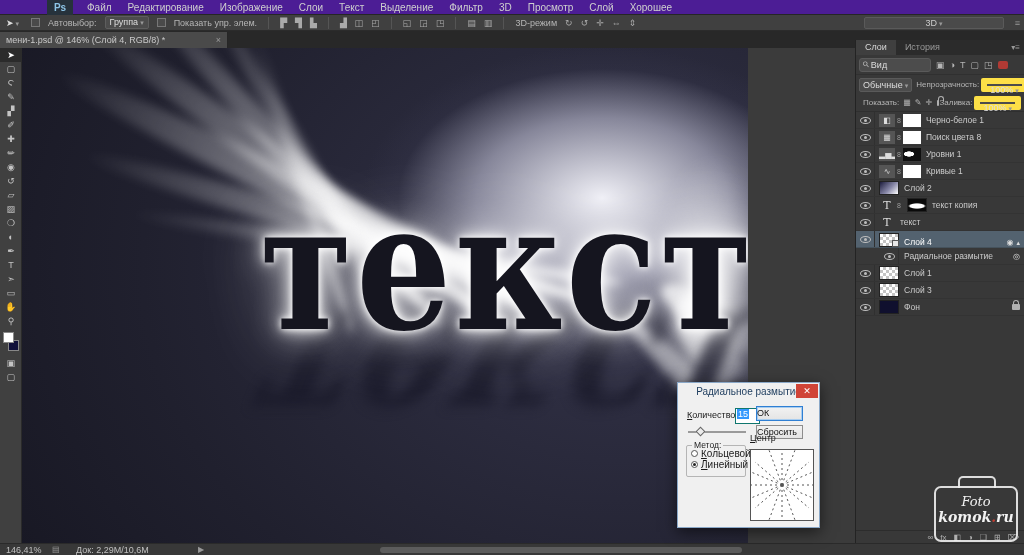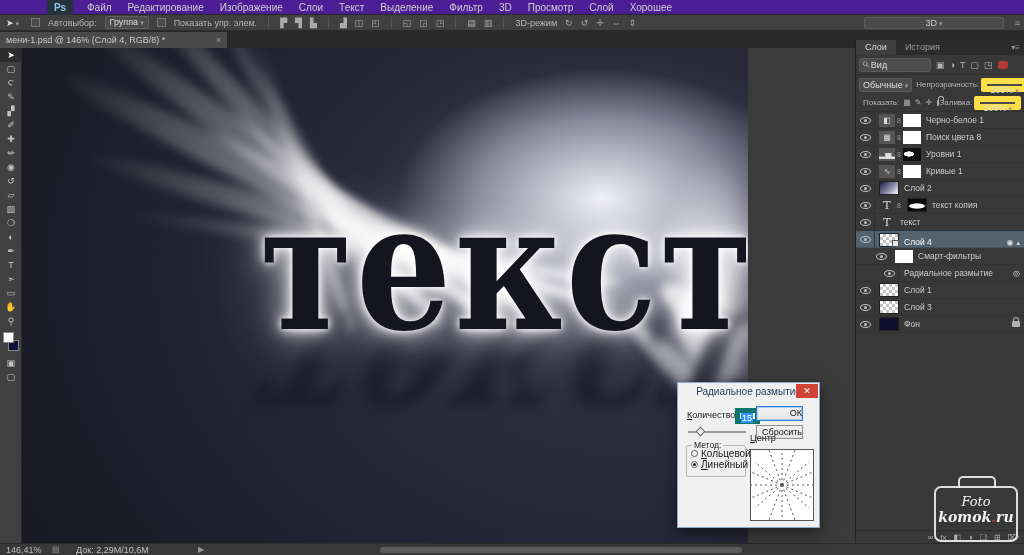--- a/index.html
+++ b/index.html
@@ -136,25 +136,25 @@
   .sb-arrow { position:absolute; left:198px; top:1px; color:#9a9a9a; font-size:8px; }
   .h-scrollbar { position:absolute; left:380px; top:3px; width:362px; height:6px; background:#5c5c5c; border-radius:3px; }
   
   .dialog { position:absolute; left:677px; top:382px; width:143px; height:146px; background:#f0f0f0;
     border:1px solid #8aa8c8; box-shadow:0 4px 14px rgba(0,0,0,0.55); font-size:9px; color:#1a1a1a; z-index:50; }
   .dlg-title { height:17px; line-height:17px; text-align:center; font-size:10px; color:#1b3a5c; }
   .dlg-close { position:absolute; right:1px; top:1px; width:22px; height:14px; background:#d04437; color:#fff;
     font-size:9px; line-height:14px; text-align:center; }
   .dlg-label { position:absolute; font-size:9px; color:#1a1a1a; }
   .dlg-label::first-letter { text-decoration:underline; }
-  .amount-input { position:absolute; left:57px; top:25px; width:25px; height:16px; background:#fff; border:5px solid #0f766e; line-height:11px; padding-left:1px; }
+  .amount-input { position:absolute; left:57px; top:25px; width:25px; height:16px; background:#fff; border:1px solid #0f766e; line-height:11px; padding-left:1px; }
   .amount-sel { background:#3297fd; color:#fff; padding:0 1px; }
   .slider { position:absolute; left:10px; top:48px; width:58px; height:2px; background:#9a9a9a; }
   .slider-thumb { position:absolute; left:9px; top:-3px; width:7px; height:7px; background:#ececec; border:1px solid #666; transform:rotate(45deg); }
-  .btn { position:absolute; left:78px; width:47px; text-align:right; background:linear-gradient(#f2f2f2,#e4e4e4);
+  .btn { position:absolute; left:78px; width:47px; text-align:left; background:linear-gradient(#f2f2f2,#e4e4e4);
     border:1px solid #8d8d8d; font-size:9px; color:#111; }
   .btn.ok { top:23px; height:15px; line-height:13px; border:1px solid #2f7fd3; box-shadow:inset 0 0 0 1px #a8cdf0; }
   .btn.reset { top:42px; height:14px; line-height:12px; }
   .grp { position:absolute; left:8px; width:60px; border:1px solid #b5b5b5; border-radius:2px; }
   .grp.method { top:62px; height:32px; }
   .grp.quality { top:100px; height:40px; }
   .grp-label { position:absolute; top:-6px; left:5px; background:#f0f0f0; padding:0 2px; font-size:8.5px; }
   .radio-row { display:flex; align-items:center; margin:3px 0 0 4px; height:8px; }
   .radio { width:7px; height:7px; border:1px solid #555; border-radius:50%; background:#fff; margin-right:3px; position:relative; flex:none; }
   .radio.sel::after { content:""; position:absolute; left:1px; top:1px; width:3px; height:3px; border-radius:50%; background:#222; }
@@ -377,27 +377,20 @@
           </span>
         <span class="thumb smart">
             <span class="so-badge"></span>
           </span>
         <span class="lname">Слой 4</span>
         <span class="row-right">
           <span class="sf-toggle">◉</span>
           <span class="expand-tri">▴</span>
         </span>
       </div>
-      <div class="lrow indent1">
-        <span class="eye-cell">
-            <span class="eye"></span>
-          </span>
-        <span class="mask" style="margin-left:4px"></span>
-        <span class="lname">Смарт-фильтры</span>
-      </div>
       <div class="lrow indent2">
         <span class="eye-cell">
             <span class="eye"></span>
           </span>
         <span class="lname">Радиальное размытие</span>
         <span class="row-right">
             <span class="sf-toggle">◎</span>
           </span>
       </div>
       <div class="lrow">

